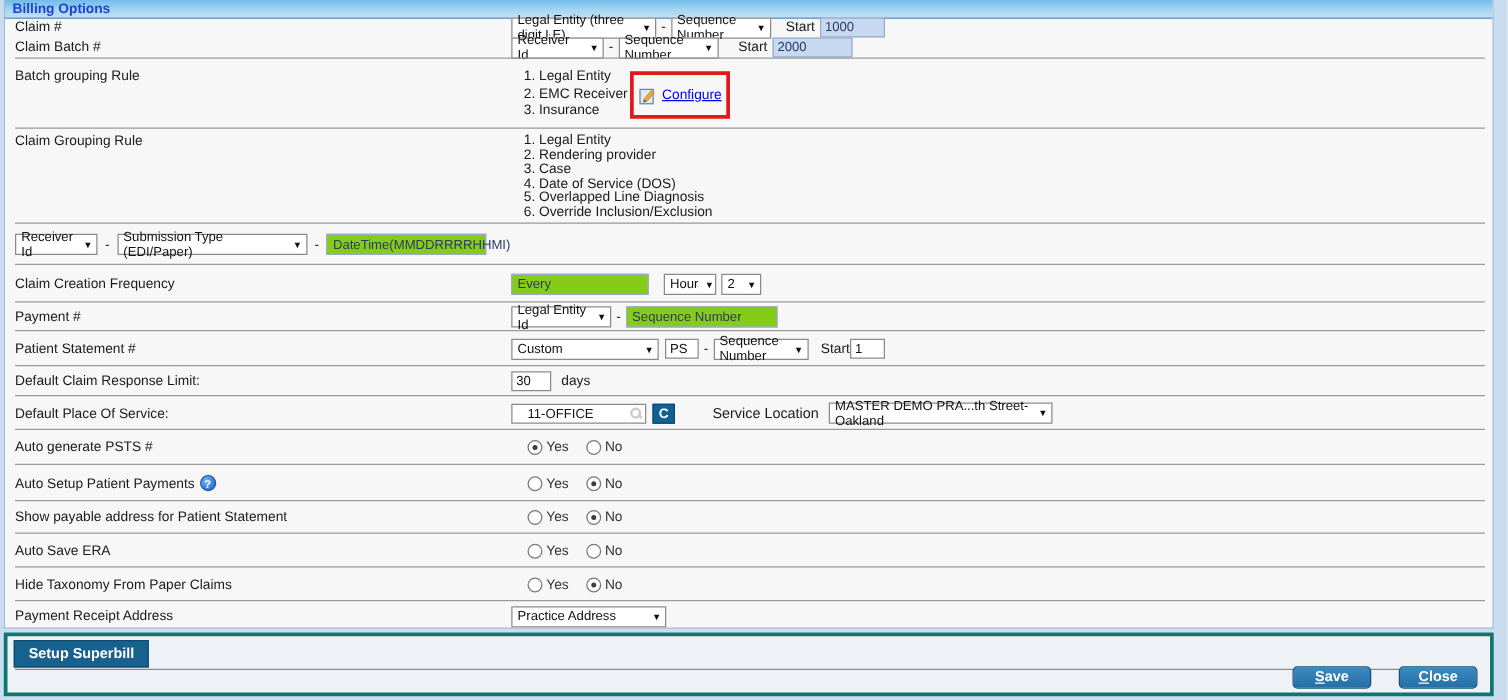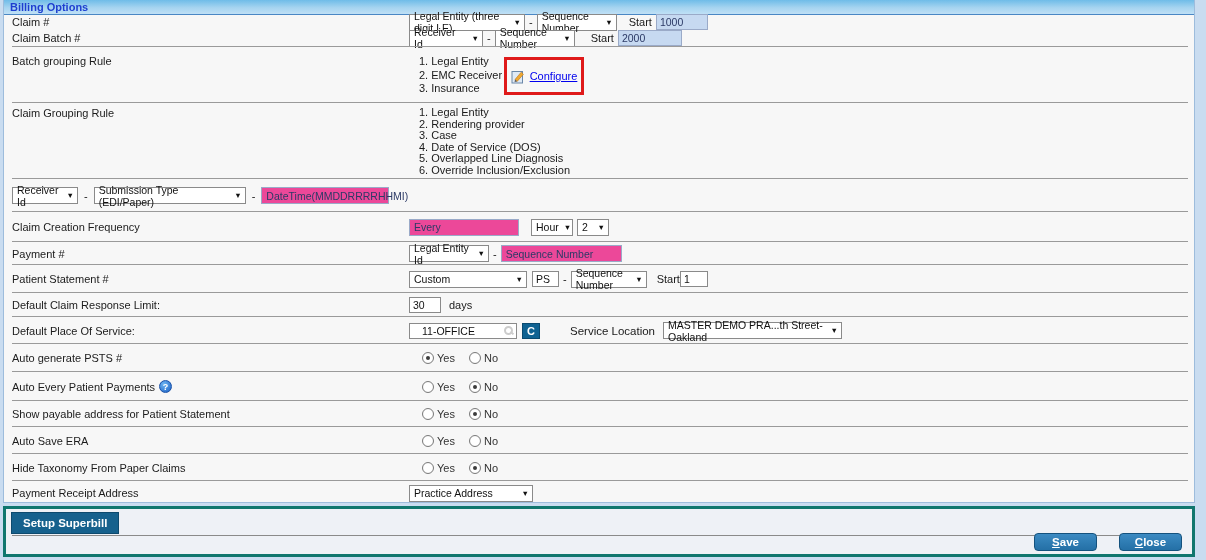--- a/index.html
+++ b/index.html
@@ -34,21 +34,21 @@
     padding:0 3px 0 4px; font-size:10.5px; color:#111; cursor:default;
   }
   .sel .arr { font-size:7.5px; margin-left:5px; color:#111; }
   .inp {
     border:1px solid #8a8a8a; background:#fff; height:16px;
     font-family:inherit; font-size:10.5px; padding:0 3px; color:#111;
   }
   .inp.blue { background:#c6d9f1; border-color:#9aaac8; color:#2c3a66; }
   .field {
     display:inline-flex; align-items:center; border:1px solid #9aaac8;
-    background:#ec4899; height:17px; padding:0 4px; color:#2c3a66; font-size:10.5px;
+    background:#84cc16; height:17px; padding:0 4px; color:#2c3a66; font-size:10.5px;
   }
   .dash { margin:0 4px; }
   .startlbl { margin-left:12px; margin-right:4px; }
   .rule-list div { line-height:13.5px; }
   .rule-list.tight div { line-height:11.5px; }
   .redbox {
     position:absolute; left:500px; top:10px; width:80px; height:38px;
     border:3px solid #df1a1a; display:flex; align-items:center; justify-content:center; gap:4px;
     background:transparent;
   }
@@ -277,21 +277,21 @@
       </span>
       <span class="no-block">
         <span class="radio"></span>
         <span class="radio-lab">No</span>
       </span>
     </div>
   </div>
 
   <div class="row sep" style="height:29px;">
     <div class="lbl">
-      <span>Auto Every Patient Payments</span>
+      <span>Auto Setup Patient Payments</span>
       <span class="help">?</span>
     </div>
     <div class="rgroup">
       <span class="yes-block">
         <span class="radio"></span>
         <span class="radio-lab">Yes</span>
       </span>
       <span class="no-block">
         <span class="radio on"></span>
         <span class="radio-lab">No</span>

